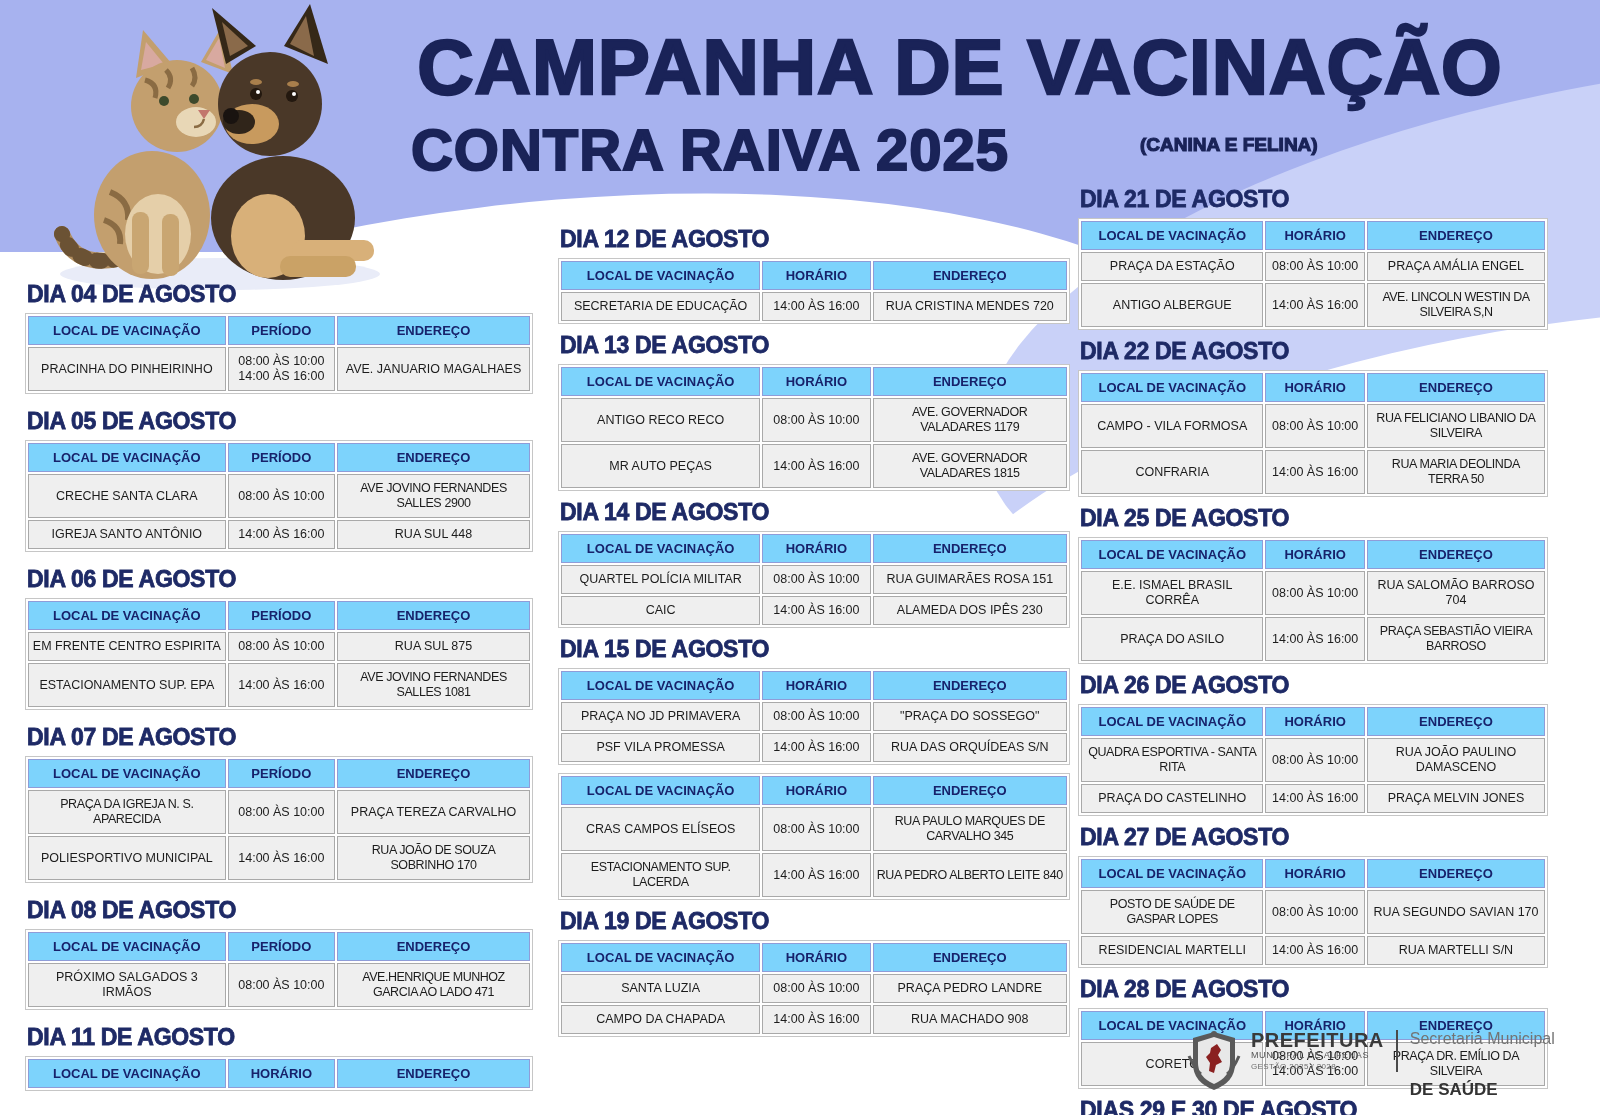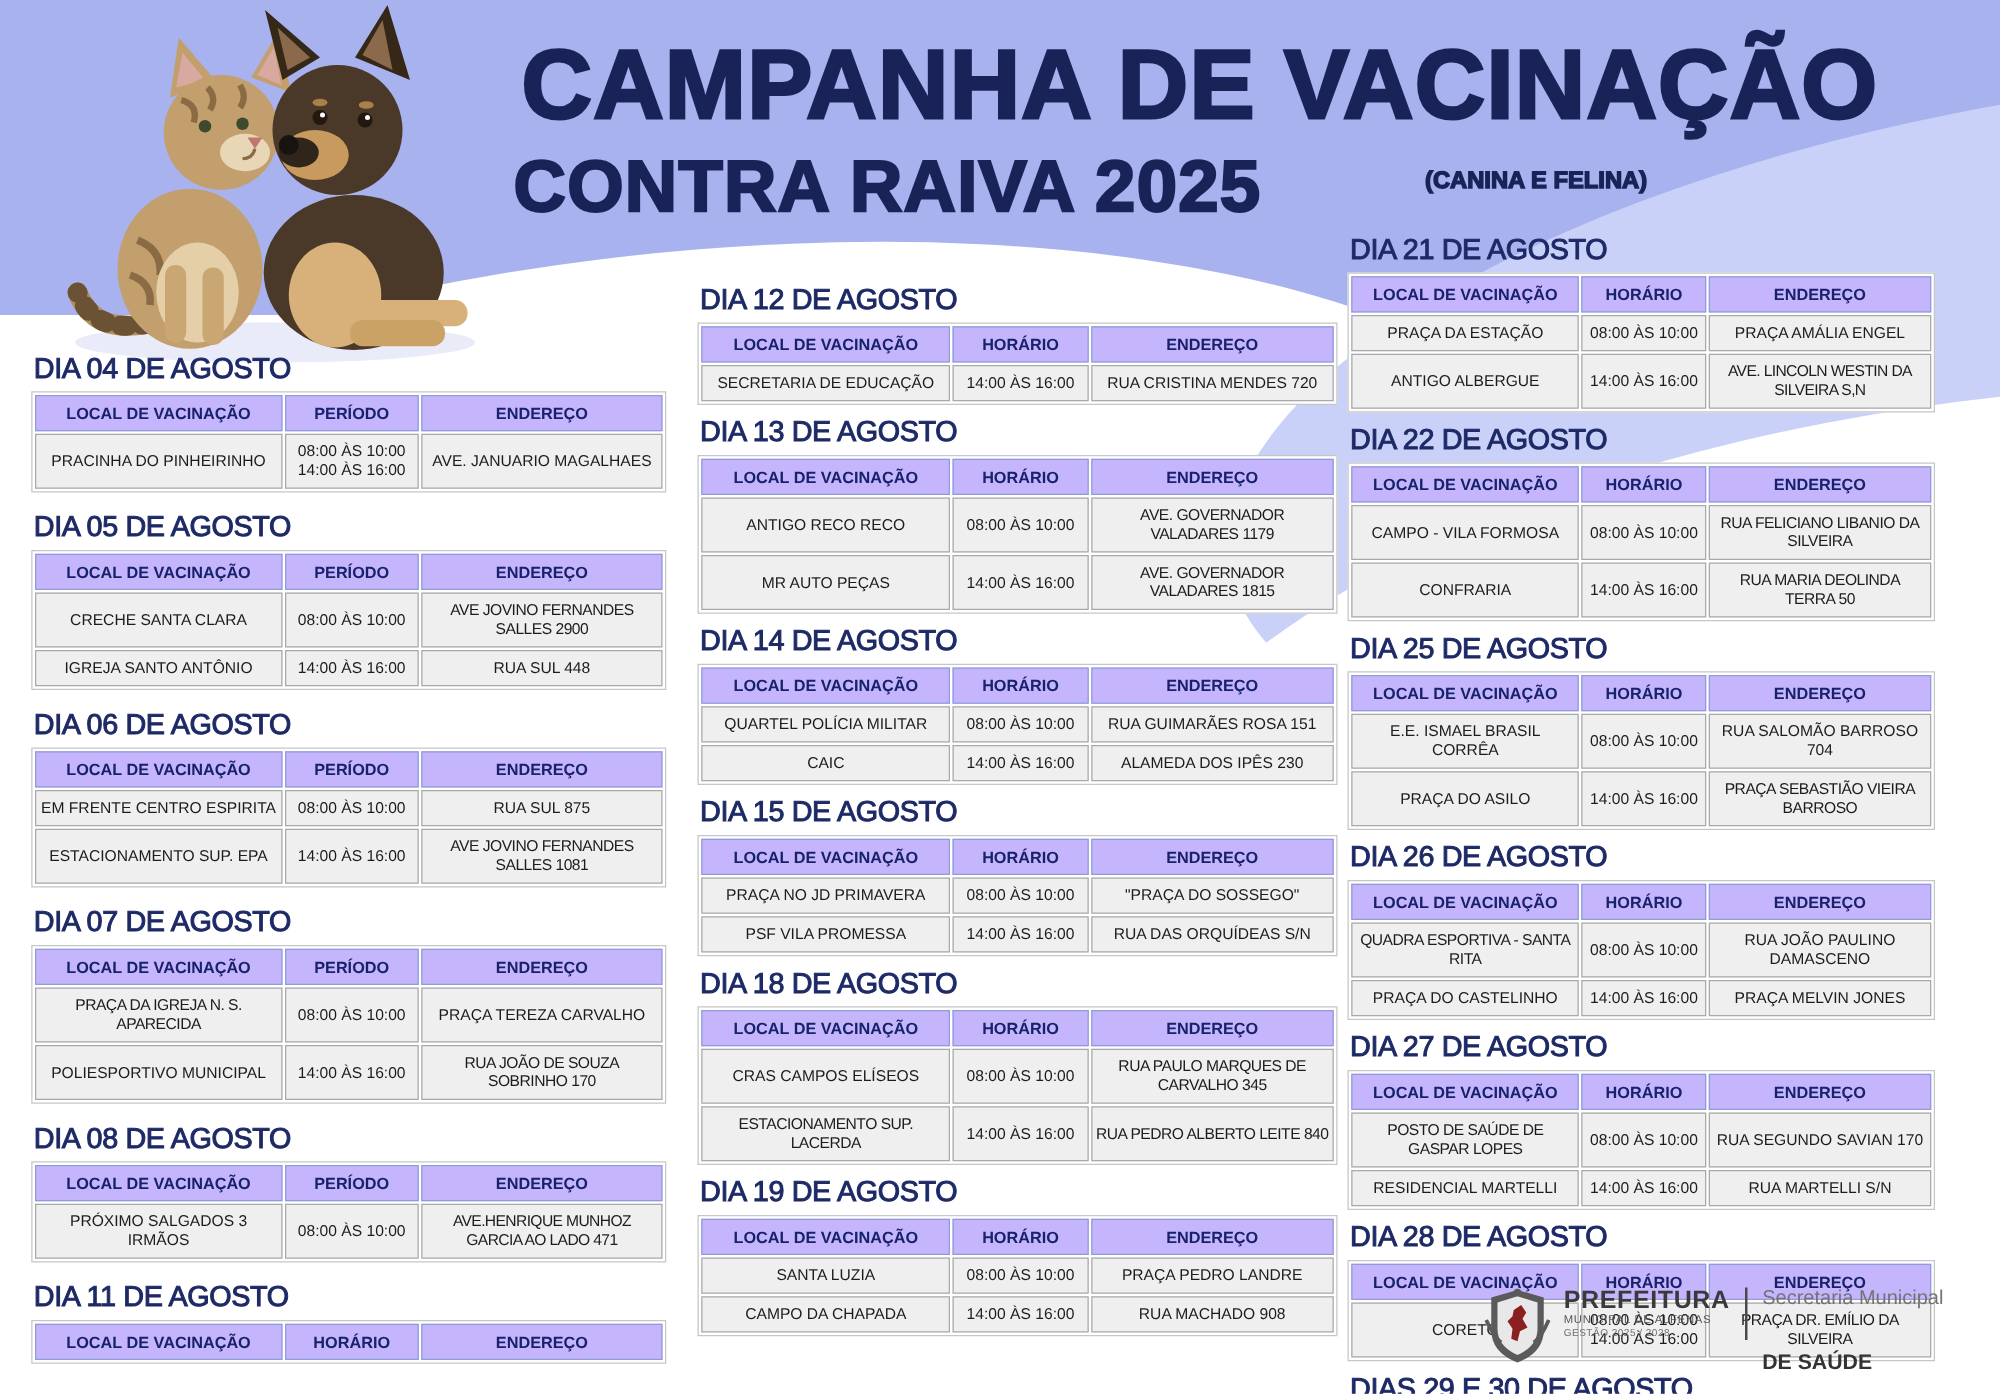--- a/index.html
+++ b/index.html
@@ -27,25 +27,25 @@
     font-size:19px;font-weight:bold;color:#1a2358;-webkit-text-stroke:1.2px #1a2358;white-space:nowrap;}
   
   .photo{position:absolute;z-index:1;left:40px;top:2px;width:340px;height:290px;}
   
   .col{position:absolute;z-index:1;}
   #col-left{left:25px;top:281px;width:508px;}
   #col-mid{left:558px;top:226px;width:512px;}
   #col-right{left:1078px;top:186px;width:470px;}
   .day{margin:0 0 8px 0;}
   #col-left .day{margin-bottom:14px;}
-  .day h2{margin:0 0 5px 2px;font-size:23px;font-weight:normal;color:#1e2a66;
+  .day h2{margin:0 0 5px 2px;font-size:23px;font-weight:bold;color:#1e2a66;
     letter-spacing:-0.3px;-webkit-text-stroke:0.8px #1e2a66;white-space:nowrap;}
   table.vt{width:100%;border-collapse:separate;border-spacing:2px;background:#ffffff;
     border:1px solid #c6c6c6;table-layout:fixed;}
-  table.vt th{background:#c4b5fd;border:1px solid #8f9cd8;color:#17226b;
+  table.vt th{background:#7dd3fc;border:1px solid #8f9cd8;color:#17226b;
     font-size:13px;font-weight:bold;padding:6px 3px;text-align:center;white-space:nowrap;overflow:hidden;}
   table.vt td{background:#efefef;border:1px solid #a9a9a9;color:#1c1c1c;
     font-size:12.5px;padding:6px 3px;text-align:center;white-space:pre-line;
     overflow:hidden;line-height:1.2;}
   table.vt .c-local{width:40%;}
   table.vt .c-time{width:21%;}
   table.vt .c-end{width:39%;}
   td.cond{font-size:11px;letter-spacing:-0.4px;}
   td.cond2{font-size:10px;letter-spacing:-0.5px;}
   td.time2{font-size:11.5px;padding:2px 1px;}
@@ -334,21 +334,20 @@
           </tr>
           <tr>
             <td class="c-local">PSF VILA PROMESSA</td>
             <td class="c-time">14:00 ÀS 16:00</td>
             <td class="c-end">RUA DAS ORQUÍDEAS S/N</td>
           </tr>
         </tbody>
       </table>
     </section>
     <section class="day">
-      <h2>DIA 18 DE AGOSTO</h2>
       <table class="vt">
         <thead>
           <tr>
             <th class="c-local">LOCAL DE VACINAÇÃO</th>
             <th class="c-time">HORÁRIO</th>
             <th class="c-end">ENDEREÇO</th>
           </tr>
         </thead>
         <tbody>
           <tr>

